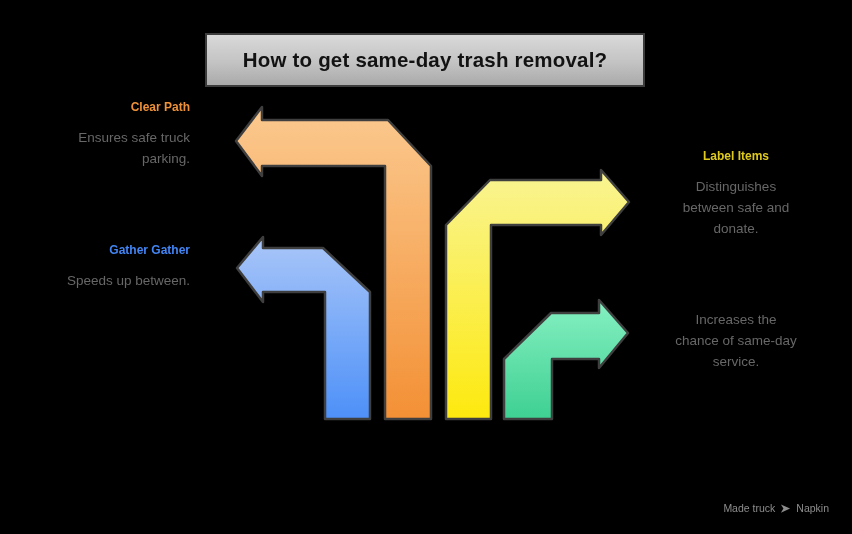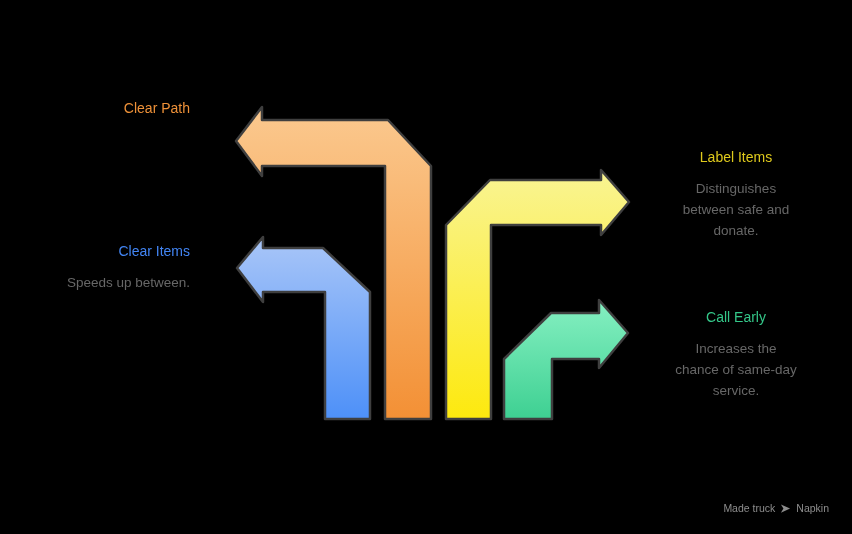--- a/index.html
+++ b/index.html
@@ -18,21 +18,21 @@
     border:2px solid #3c3c3c;
     display:flex; align-items:center; justify-content:center;
     font-size:20.5px; font-weight:bold; color:#121212;
     letter-spacing:0.2px;
   }
 
   svg.arrows { position:absolute; left:0; top:0; }
   svg.arrows polygon { stroke:#3f3f3f; stroke-width:2.5; stroke-linejoin:round; }
 
   .step { position:absolute; }
-  .step .step-label { font-size:14px; font-weight:normal; margin:0 0 13px 0; }
+  .step .step-label { font-size:12px; font-weight:bold; margin:0 0 13px 0; }
   .step .step-desc  { font-size:13.5px; line-height:21px; color:#676767; margin:0; white-space:pre-line; }
   .step.left  { text-align:right; width:150px; }
   .step.right { text-align:center;  width:150px; }
 
   .step-clear   { top:100px; right:662px; }
   .step-gather  { top:243px; right:662px; }
   .step-label-i { top:149px; left:661px; }
   .step-call    { top:309px; left:661px; }
 
   .watermark {
@@ -41,20 +41,23 @@
     color:#8d8d8d; font-size:10.5px;
   }
   .watermark .brand { font-weight:normal; }
   .napkin-logo { width:11px; height:11px; fill:#8d8d8d; }
 </style>
 </head>
 <body>
 
 <div class="canvas">
 
+  <div class="title-box">
+    <span>How to get same-day trash removal?</span>
+  </div>
 
   <svg class="arrows" width="852" height="534" viewBox="0 0 852 534">
     <defs>
       <linearGradient id="grad-orange" gradientUnits="userSpaceOnUse" x1="0" y1="107" x2="0" y2="419">
         <stop offset="0" stop-color="#fbc98f"></stop>
         <stop offset="1" stop-color="#f39035"></stop>
       </linearGradient>
       <linearGradient id="grad-blue" gradientUnits="userSpaceOnUse" x1="0" y1="237" x2="0" y2="419">
         <stop offset="0" stop-color="#a9c6f8"></stop>
         <stop offset="1" stop-color="#4d90f8"></stop>
@@ -73,36 +76,37 @@
 
     <polygon fill="url(#grad-blue)" points="237,268 263,237 263,248 323,248 370,292 370,419 325,419 325,292 263,292 263,302"></polygon>
 
     <polygon fill="url(#grad-yellow)" points="629,202 601,170 601,180 490,180 446,225 446,419 491,419 491,225 601,225 601,235"></polygon>
 
     <polygon fill="url(#grad-green)" points="628,333 599,300 599,313 551,313 504,359 504,419 552,419 552,359 599,359 599,368"></polygon>
   </svg>
 
   <div class="step left step-clear">
     <h2 class="step-label" style="color: rgb(238, 145, 56);">Clear Path</h2>
+    <p class="step-desc">Ensures safe truck
+parking.</p>
   </div>
 
   <div class="step left step-gather">
-    <h2 class="step-label" style="color: rgb(66, 133, 244);">Clear Items</h2>
+    <h2 class="step-label" style="color: rgb(66, 133, 244);">Gather Gather</h2>
     <p class="step-desc">Speeds up between.</p>
   </div>
 
   <div class="step right step-label-i">
     <h2 class="step-label" style="color: rgb(223, 202, 28);">Label Items</h2>
     <p class="step-desc">Distinguishes
 between safe and
 donate.</p>
   </div>
 
   <div class="step right step-call">
-    <h2 class="step-label" style="color: rgb(52, 199, 137);">Call Early</h2>
     <p class="step-desc">Increases the
 chance of same-day
 service.</p>
   </div>
 
   <div class="watermark">
     <span>Made truck</span>
     <svg class="napkin-logo" viewBox="0 0 24 24">
       <path d="M2 3 L22 12 L2 21 L7.5 12 Z"></path>
     </svg>

